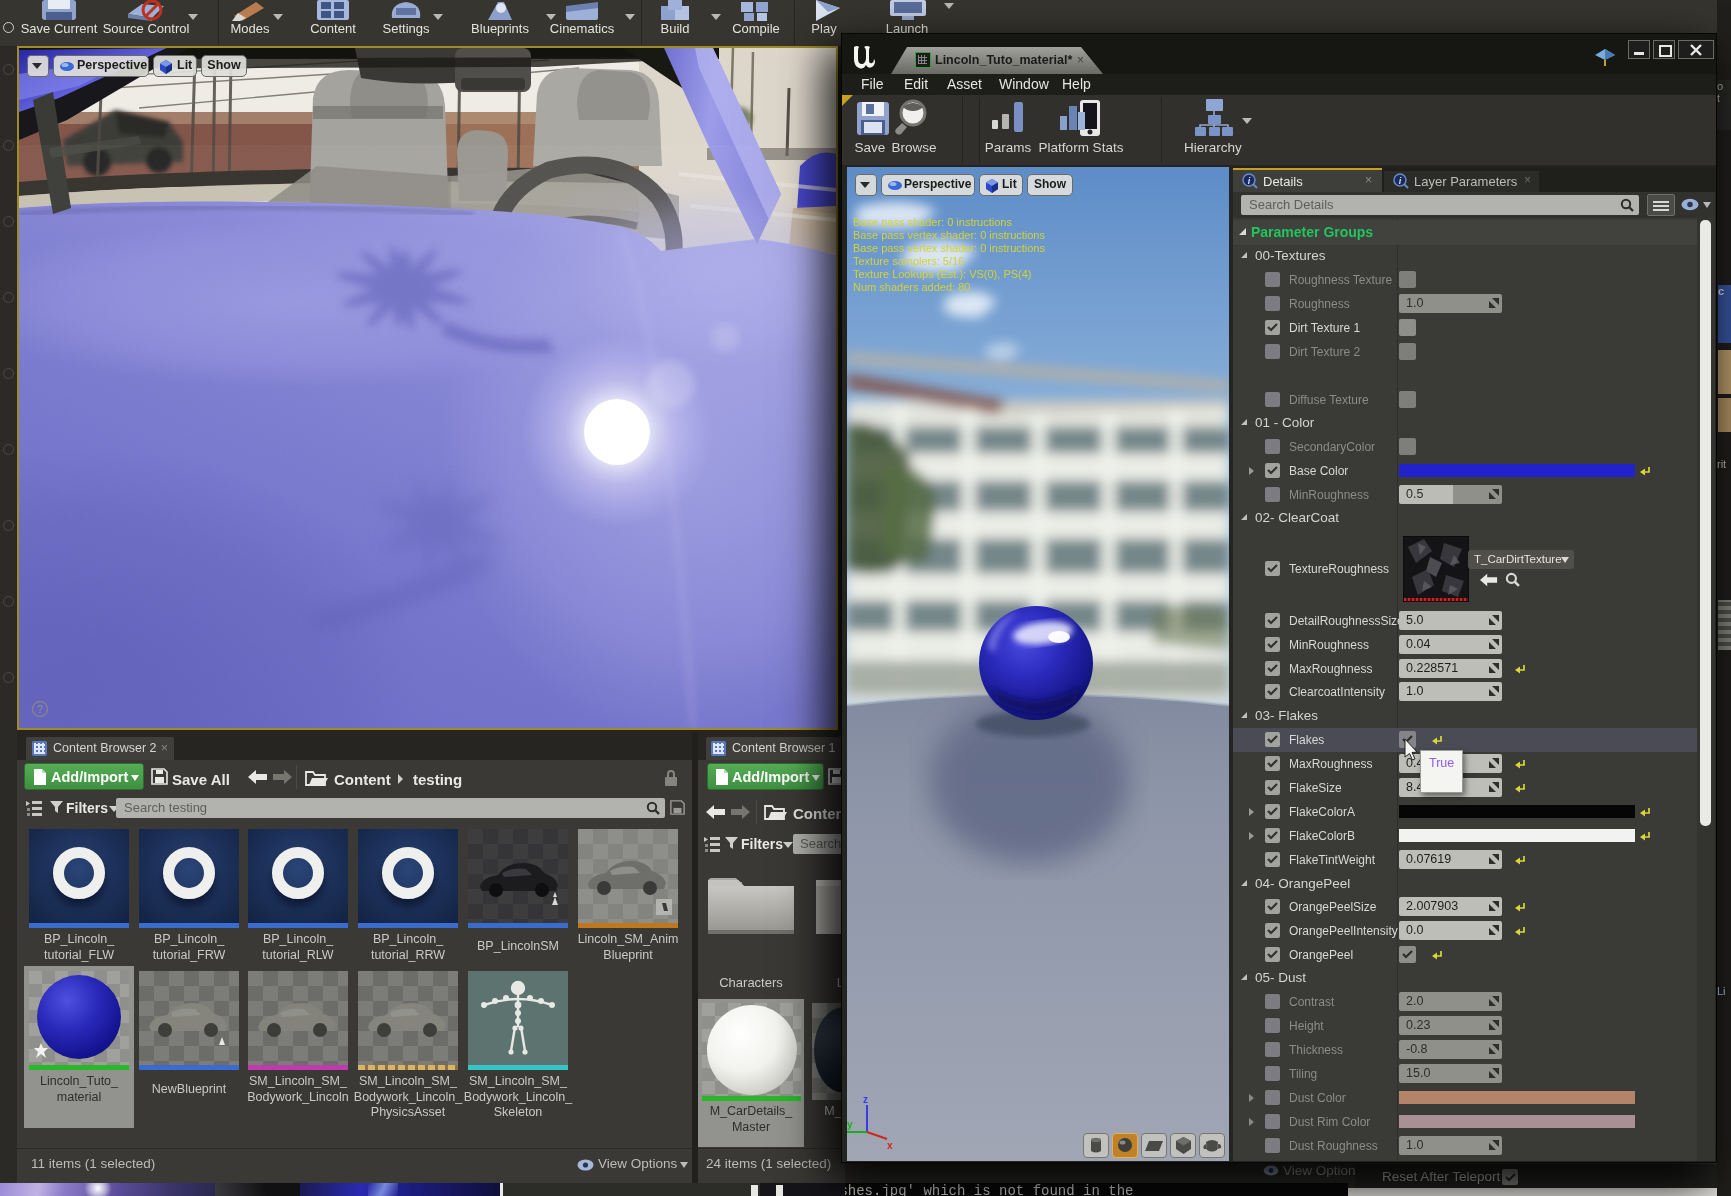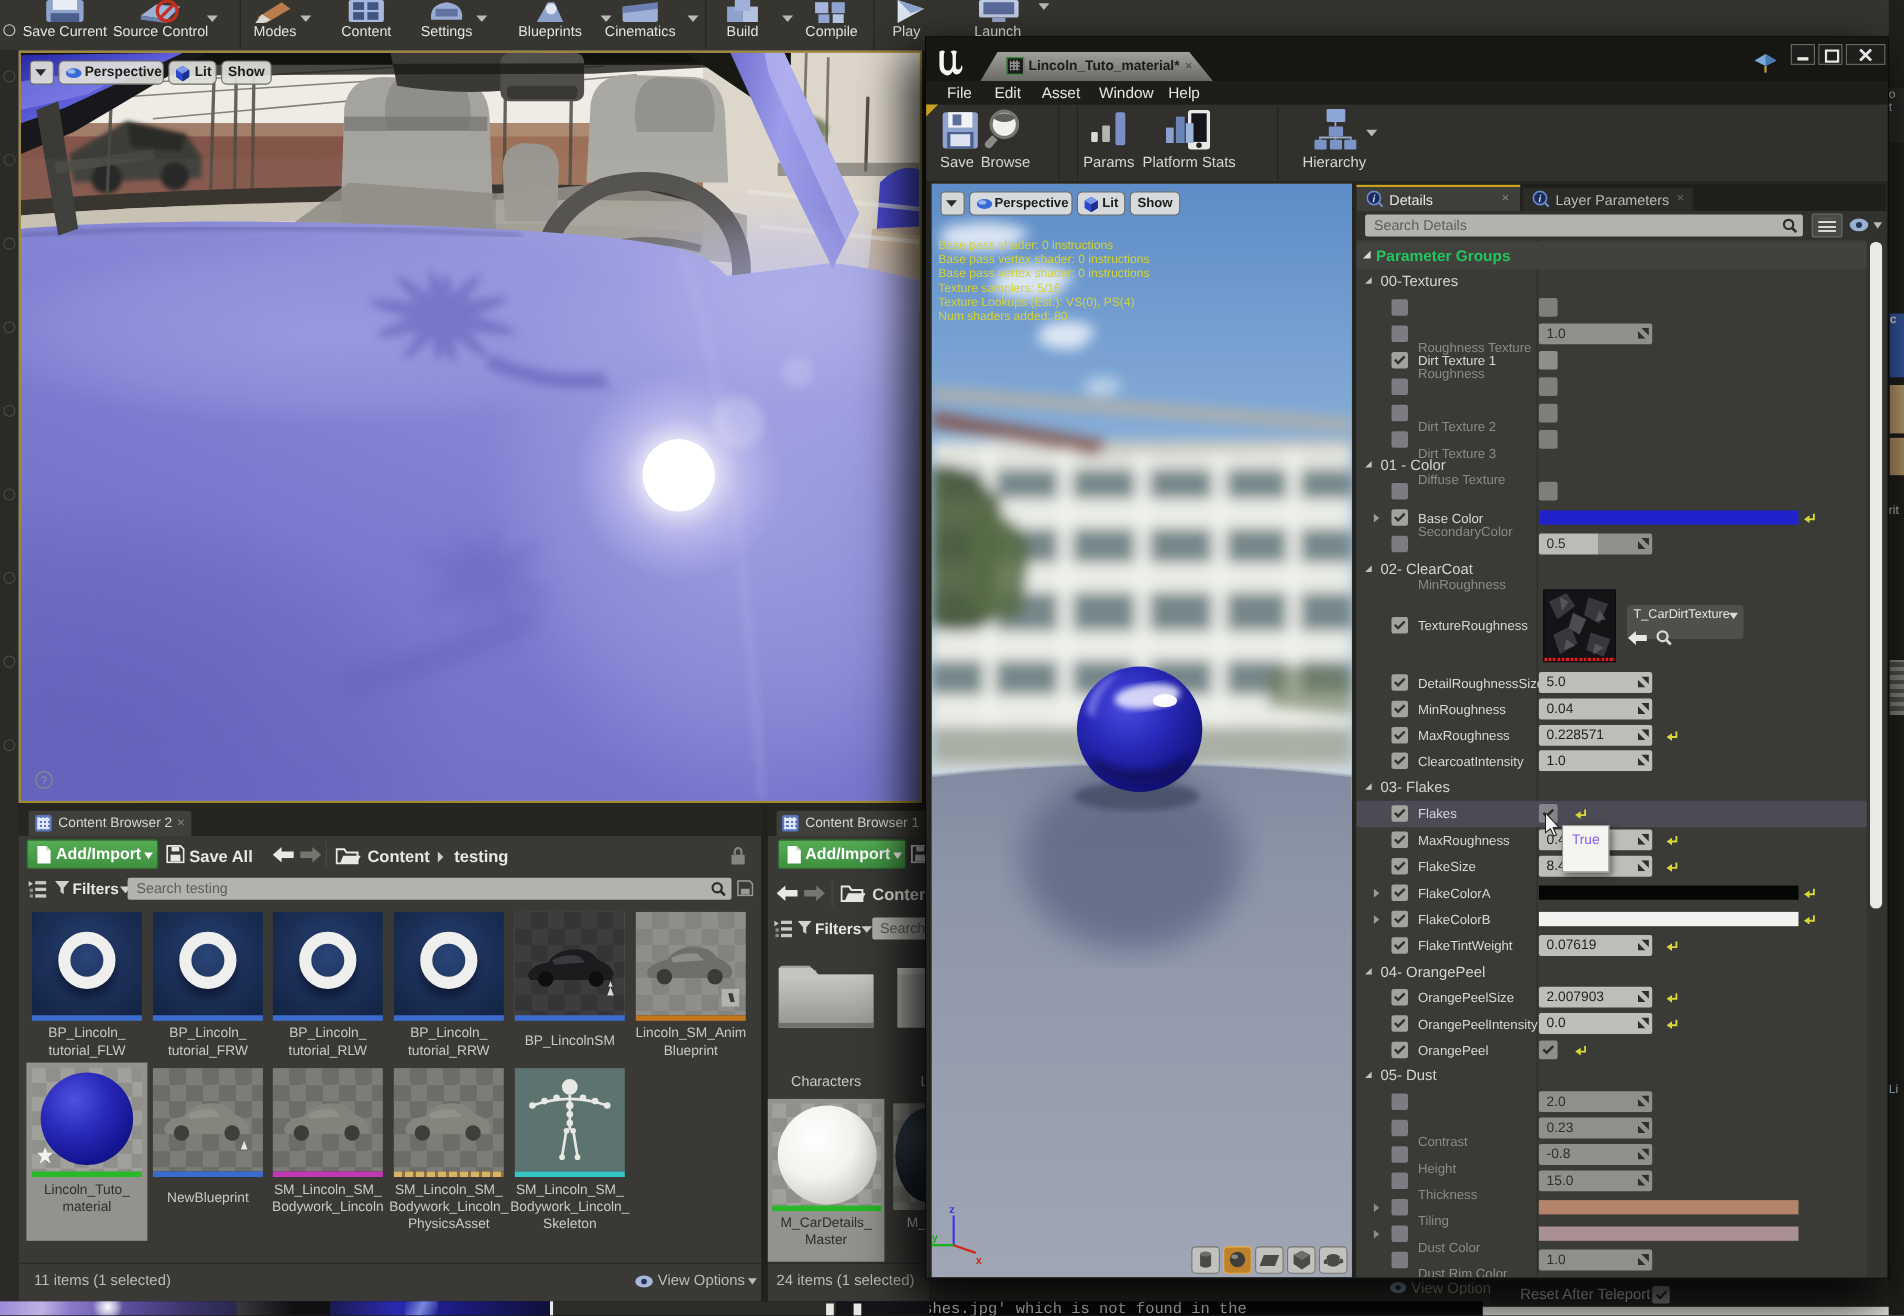--- a/index.html
+++ b/index.html
@@ -27,21 +27,21 @@
 .wt{color:#e8e8e5;font-weight:bold;font-size:15px;position:absolute;white-space:nowrap;}
 .srch{position:absolute;background:#b2b2ae;border-radius:2px;color:#5e5e5a;font-size:13px;white-space:nowrap;overflow:hidden;}
 .tile-lab{position:absolute;text-align:center;font-size:12.5px;line-height:15.5px;color:#c9c9c6;}
 .checker{background:repeating-conic-gradient(#8f8f8b 0% 25%,#a0a09c 25% 50%) 0 0/26px 26px;}
 
 #fwin{left:841px;top:33px;width:876px;height:1130px;background:#242421;border:1px solid #060606;box-sizing:border-box;box-shadow:-18px 14px 40px rgba(0,0,0,.65), 0 22px 44px rgba(0,0,0,.6);}
 
 .drow{position:absolute;left:0;width:464px;height:24px;}
 .sect{position:absolute;color:#d4d4d0;font-size:13.5px;white-space:nowrap;}
 .plbl{position:absolute;left:56px;top:5px;font-size:12px;white-space:nowrap;}
-.on{color:#d8d8d5;}.off{color:#8b8b88;margin-top:36px;}
+.on{color:#d8d8d5;}.off{color:#8b8b88;}
 .pcb{position:absolute;left:32px;top:4px;width:15px;height:15px;border-radius:2px;background:#a2a29e;color:#3a3a36;font-size:12px;line-height:15px;text-align:center;font-weight:bold;}
 .pcb.ug{background:#7c7c82;}
 .slid{position:absolute;left:166px;top:2px;width:103px;height:19px;border-radius:2px;background:#bebeb9;color:#1e1e1c;font-size:12.5px;line-height:19px;padding-left:7px;box-sizing:border-box;}
 .slid.dim{background:#90908b;color:#2e2e2a;}
 .slid svg{position:absolute;right:3px;top:4px;}
 .cbar{position:absolute;left:166px;top:5px;width:236px;height:13px;}
 .rst{position:absolute;top:6px;}
 .exp{position:absolute;left:16px;top:8px;width:0;height:0;border-top:4px solid transparent;border-bottom:4px solid transparent;border-left:5px solid #9a9a96;}
 .minicb{position:absolute;left:166px;top:3px;width:17px;height:17px;border-radius:2px;background:#8e8e8a;color:#2c2c2a;font-size:14px;line-height:17px;text-align:center;font-weight:bold;}
 .thumb{position:absolute;width:100px;height:94px;overflow:hidden;}
@@ -974,25 +974,20 @@
             </svg>
           </div>
           <div class="plbl on">Dirt Texture 1</div>
           <div class="minicb" style="background:#8e8e8a"></div>
         </div>
 <div class="drow" style="top:173px">
           <div class="pcb ug"></div>
           <div class="plbl off">Dirt Texture 2</div>
           <div class="minicb" style="background:#7e7e7a"></div>
         </div>
-<div class="drow" style="top:197px">
-          <div class="pcb ug"></div>
-          <div class="plbl off">Dirt Texture 3</div>
-          <div class="minicb" style="background:#7e7e7a"></div>
-        </div>
 <div class="drow" style="top:268px">
           <div class="pcb ug"></div>
           <div class="plbl off">SecondaryColor</div>
           <div class="minicb" style="background:#7e7e7a"></div>
         </div>
 
 <div class="drow" style="top:221px">
           <div class="pcb ug"></div>
           <div class="plbl off">Diffuse Texture</div>
           <div class="minicb" style="background:#7e7e7a"></div>
@@ -1038,21 +1033,21 @@
               <path d="M26 20 L38 26 L32 40 L22 34 Z" fill="#55555c"></path>
             </g>
             <g fill="#63636a" opacity="0.7">
               <path d="M14 6 L22 10 L16 18 Z"></path>
               <path d="M50 18 L56 26 L46 28 Z"></path>
               <path d="M20 44 L28 50 L18 54 Z"></path>
               <path d="M46 48 L54 52 L44 58 Z"></path>
             </g>
           </svg></div>
 <div class="ab" style="left:171px;top:431px;width:64px;height:3px;background:repeating-linear-gradient(90deg,#d82020 0 2px,#601010 2px 4px)"></div>
-<div class="ab" style="left:246px;top:383px;width:106px;height:31px;background:#514f4a;border-radius:3px;color:#e4e4e0;font-size:11.5px;line-height:19px;padding-left:6px;box-sizing:border-box">T_CarDirtTexture<div class="caret" style="right:5px;top:7px;border-left-width:4px;border-right-width:4px;border-top-color:#d8d8d4"></div></div>
+<div class="ab" style="left:235px;top:383px;width:106px;height:19px;background:#514f4a;border-radius:3px;color:#e4e4e0;font-size:11.5px;line-height:19px;padding-left:6px;box-sizing:border-box">T_CarDirtTexture<div class="caret" style="right:5px;top:7px;border-left-width:4px;border-right-width:4px;border-top-color:#d8d8d4"></div></div>
 <svg class="ab" style="left:247px;top:406px" width="18" height="14" viewBox="0 0 20 14">
           <path d="M8 0 L8 4 L19 4 L19 10 L8 10 L8 14 L0 7 Z" fill="#e8e8e5"></path>
         </svg>
 <svg class="ab" style="left:272px;top:405px" width="15" height="15" viewBox="0 0 14 14">
           <circle cx="6" cy="6" r="4.2" fill="none" stroke="#d8d8d4" stroke-width="2"></circle>
           <line x1="9" y1="9" x2="13" y2="13" stroke="#d8d8d4" stroke-width="2.4"></line>
         </svg>
 <div class="drow" style="top:442px">
           <div class="pcb">
             <svg viewBox="0 0 11 9" style="position:absolute;left:2px;top:3px;width:11px;height:9px">

